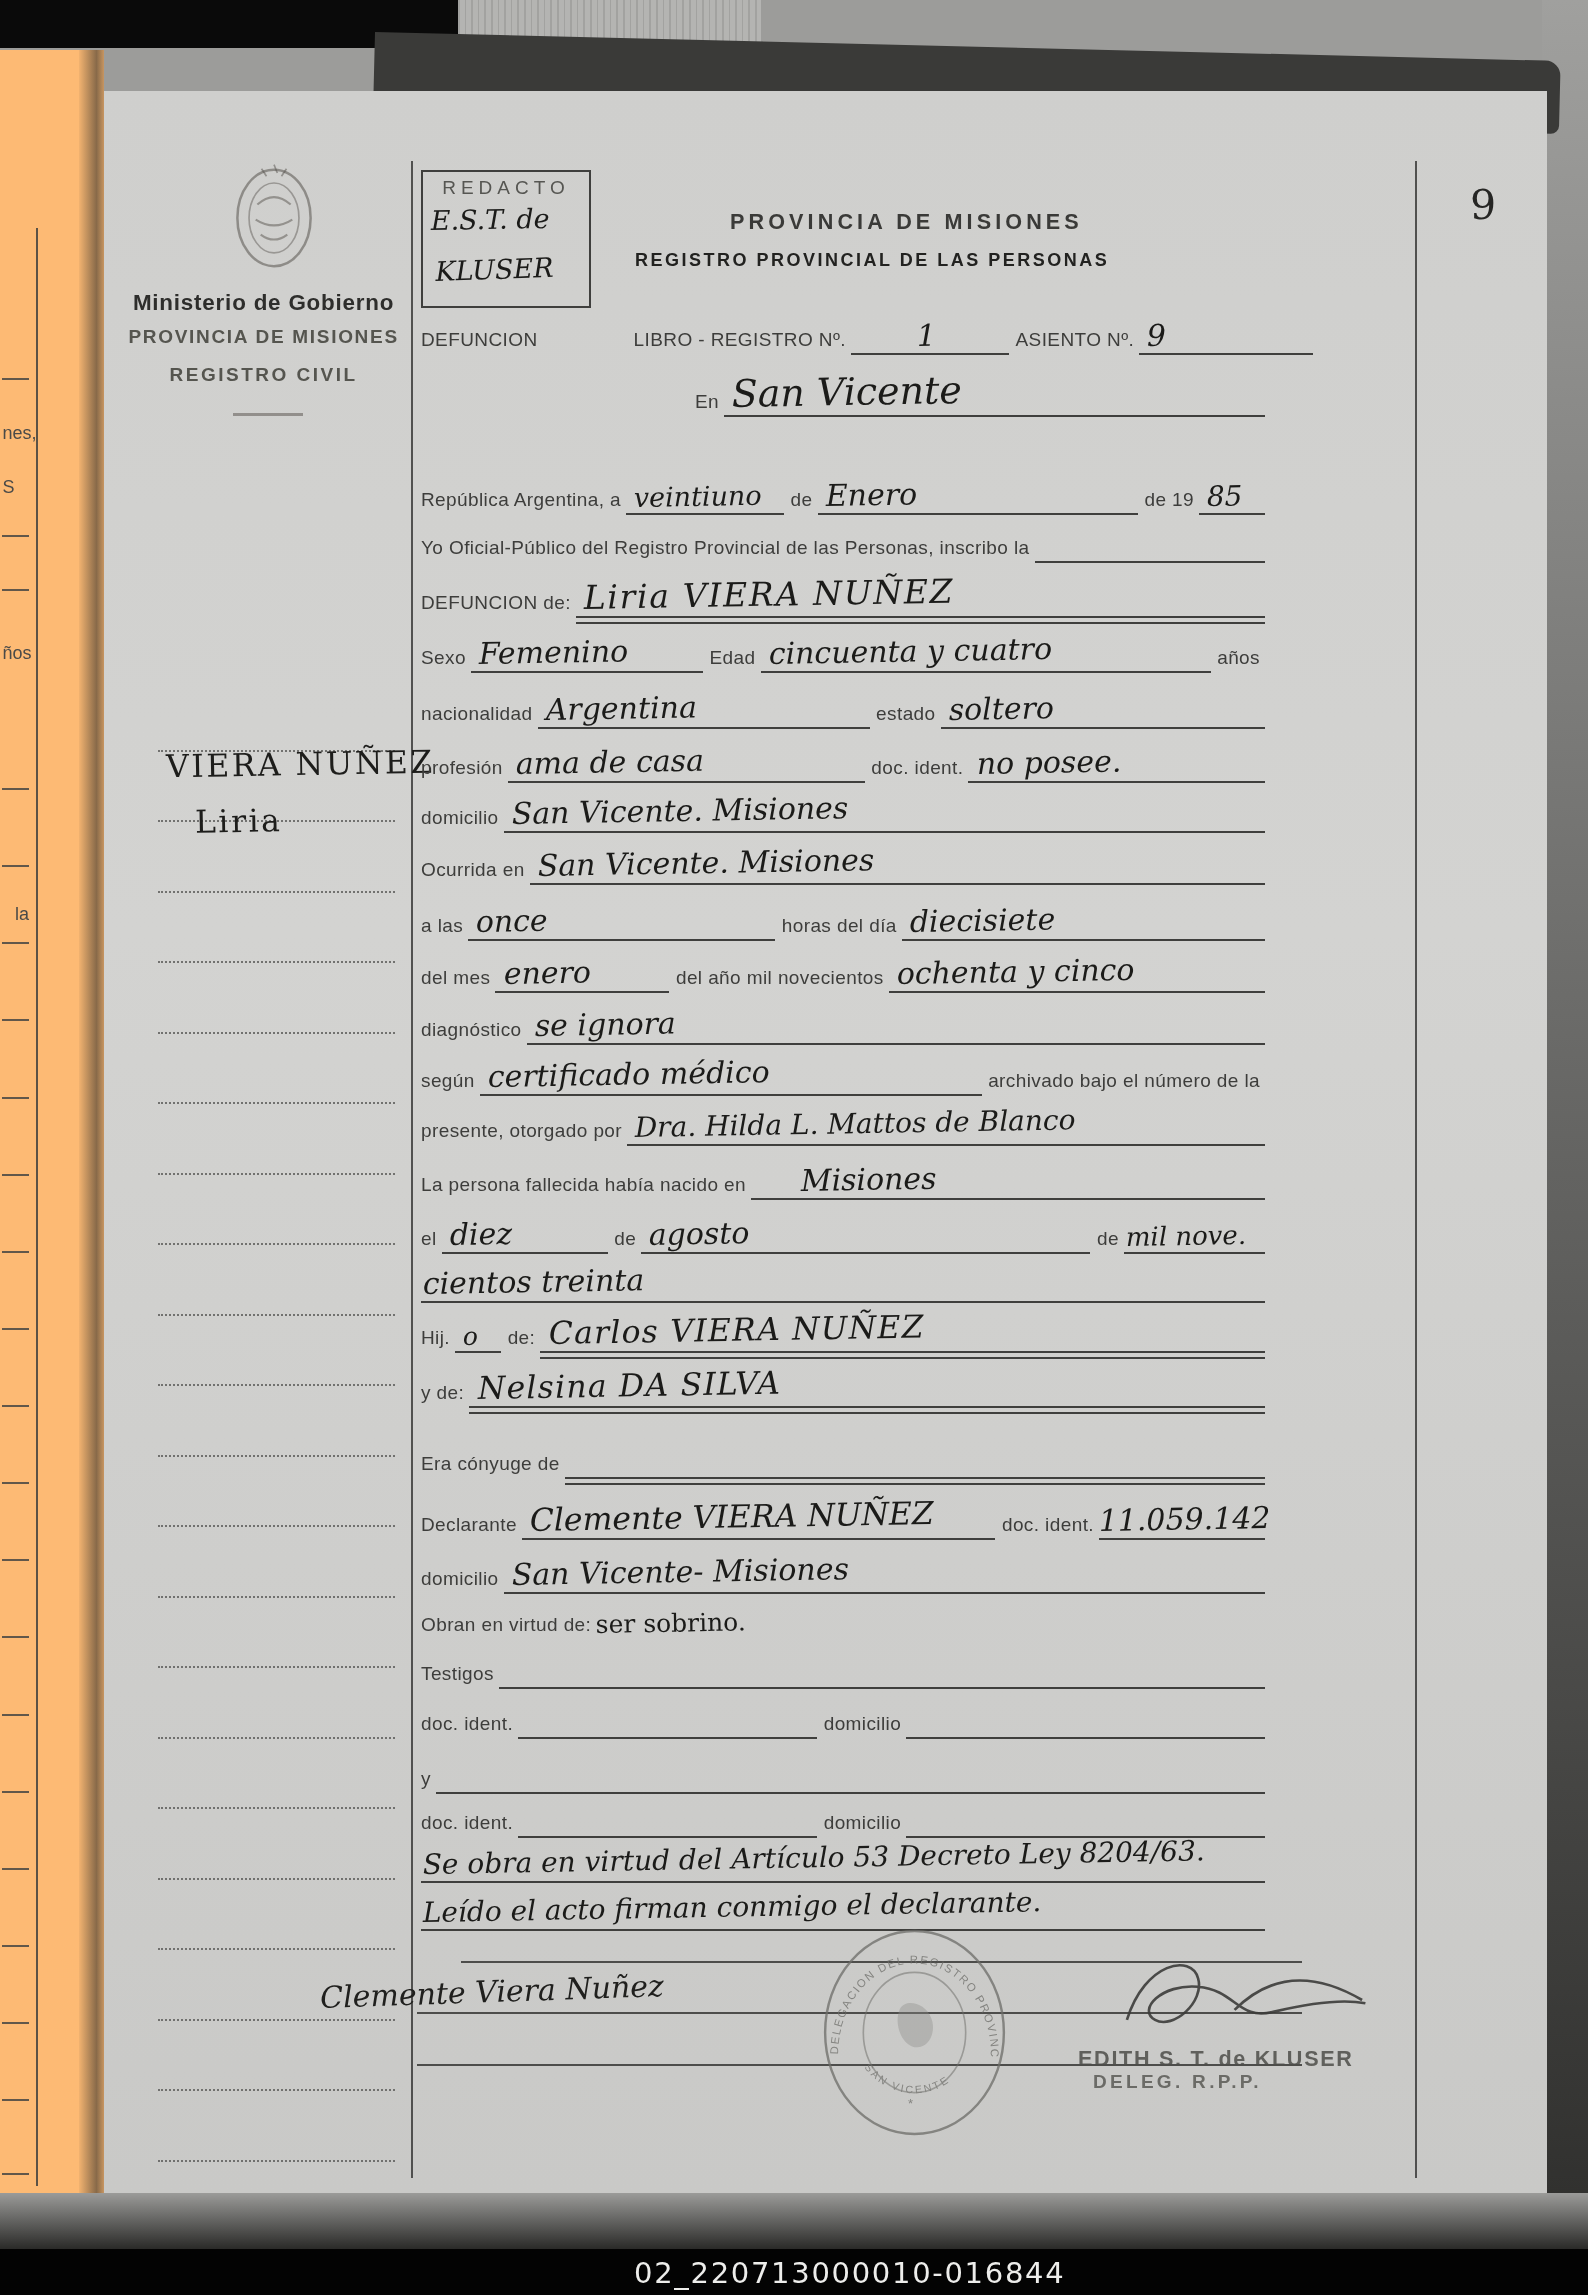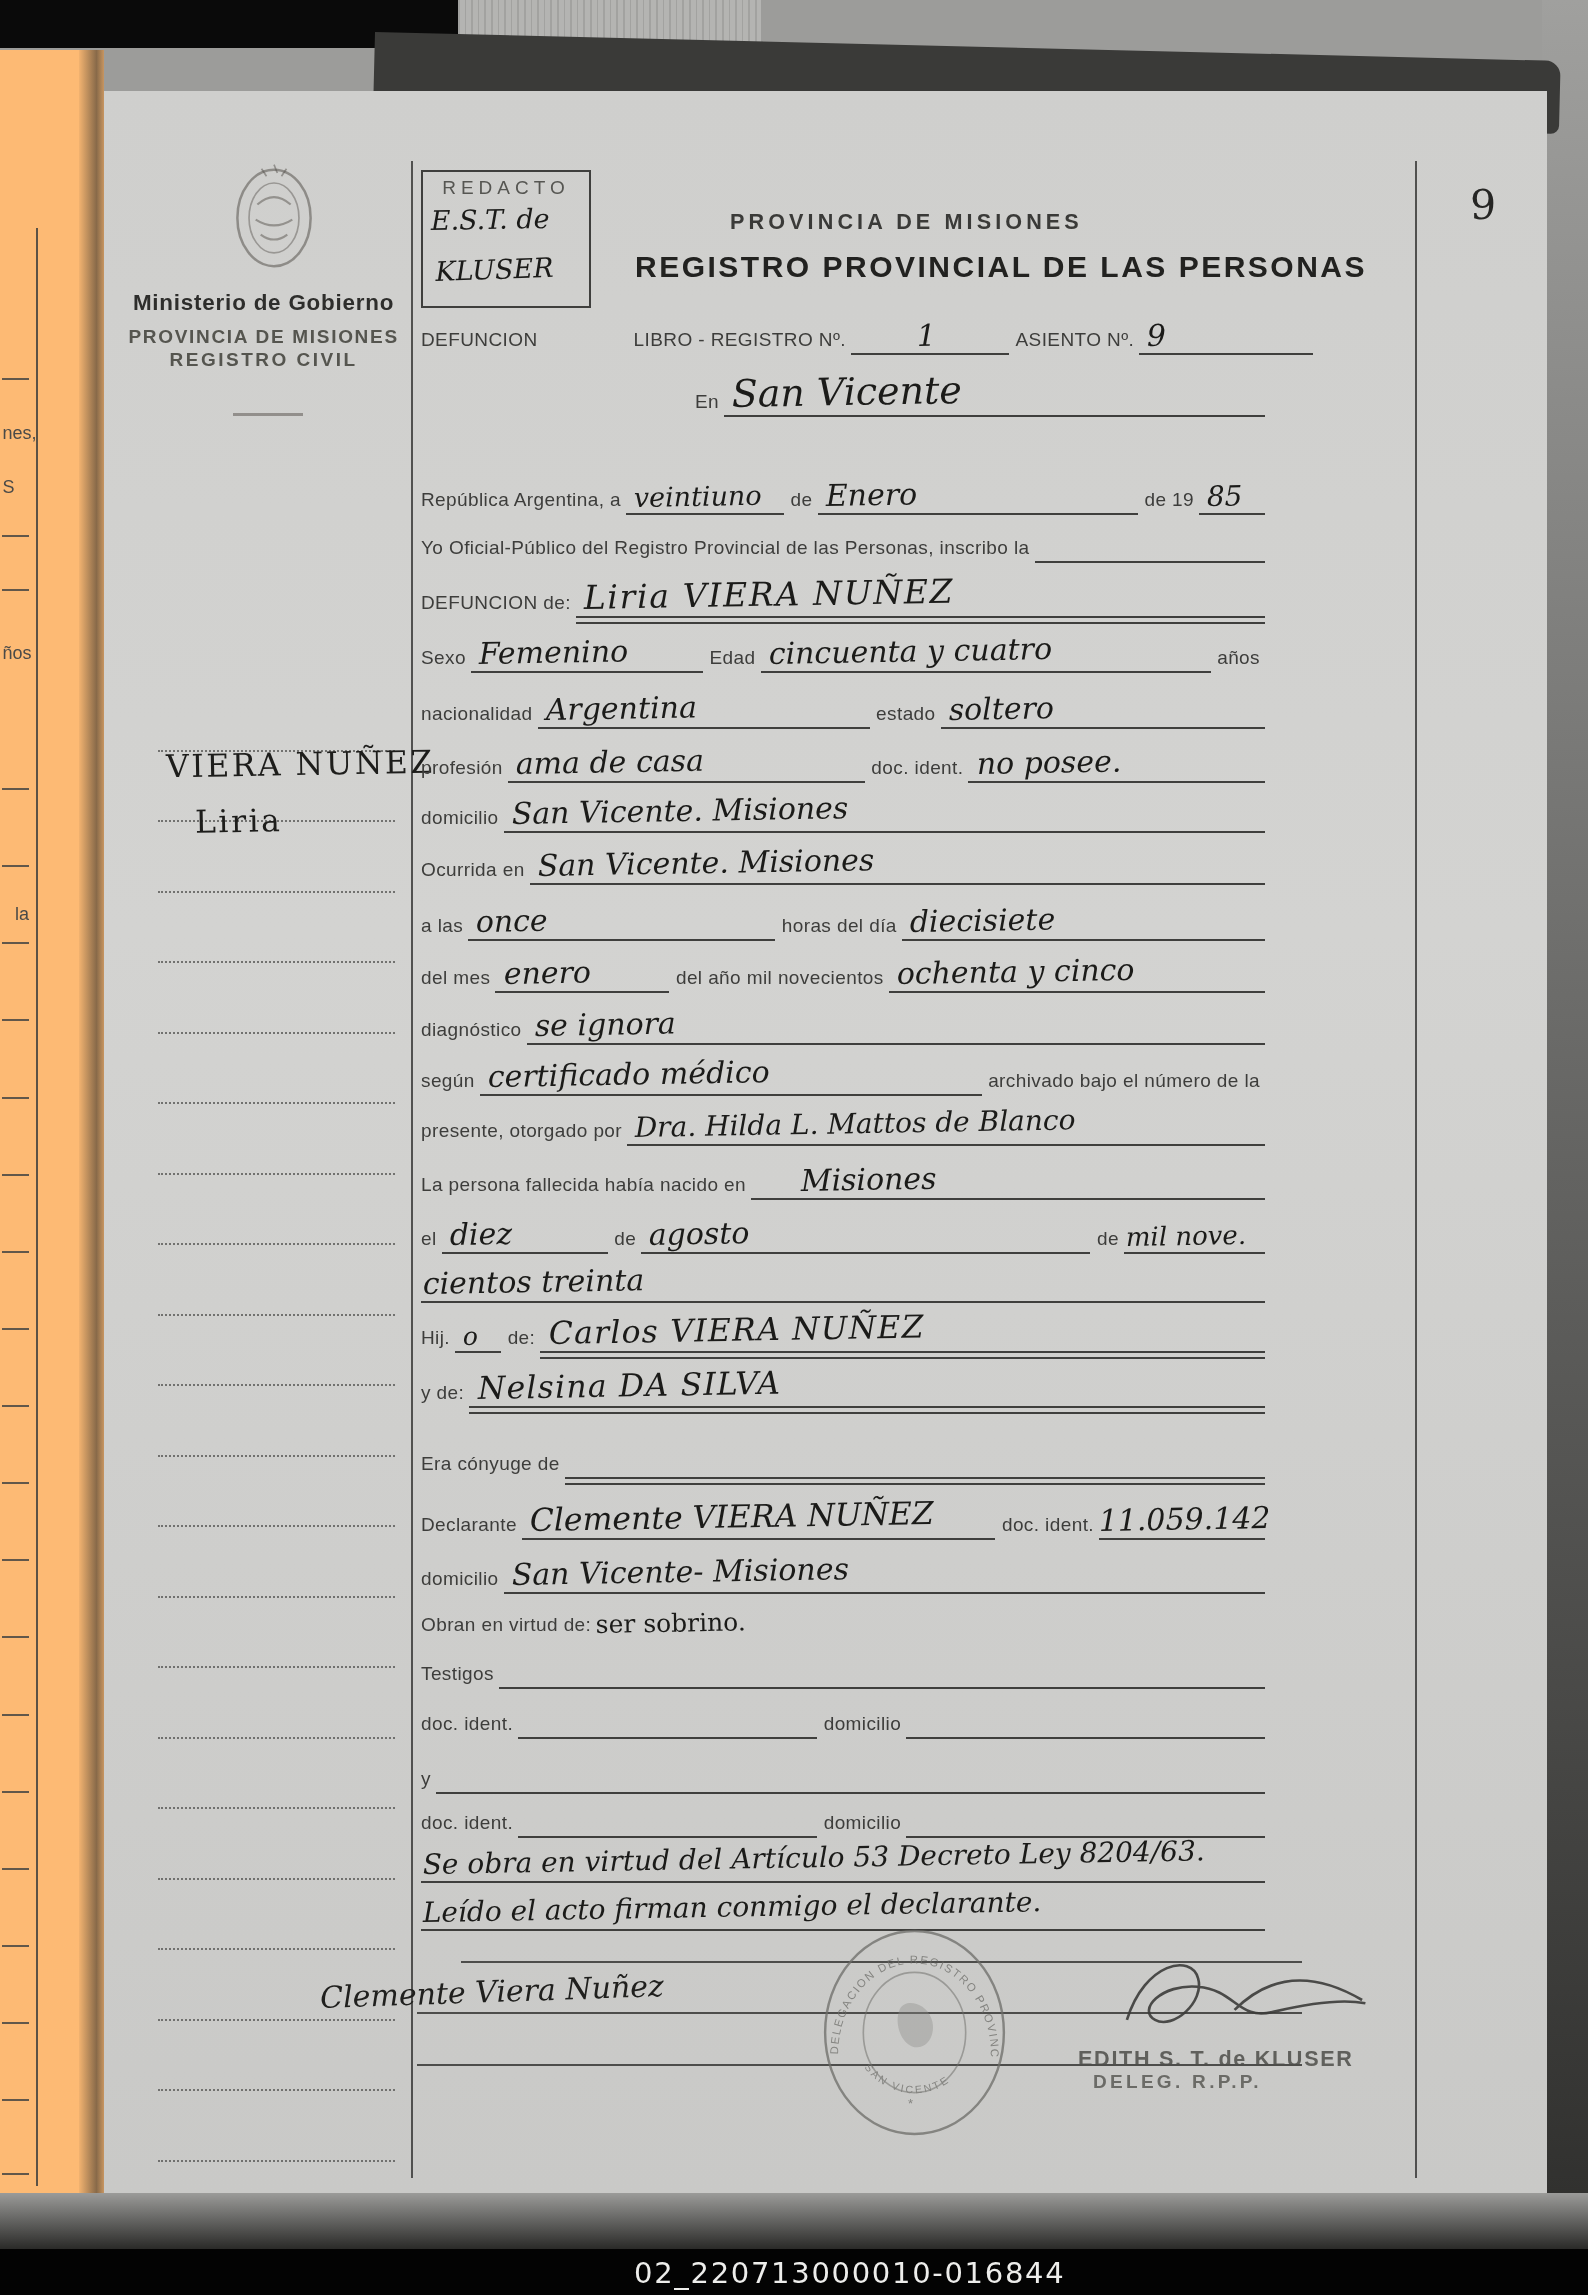--- a/index.html
+++ b/index.html
@@ -31,33 +31,33 @@
         background:linear-gradient(180deg,#cfcfcd,#d3d3d1 40%,#c9c9c7);}
   .page-number{position:absolute;left:1366px;top:90px;font-family:"DejaVu Serif",serif;
                font-size:41px;color:#262624;}
   .vrule{position:absolute;top:70px;bottom:15px;border-left:2.5px solid #434341;opacity:.9;}
   .vrule.left{left:307px;}
   .vrule.right{left:1311px;}
   
   .ministry{position:absolute;left:16.6px;top:199px;width:286px;text-align:center;}
   .ministry .m1{font-size:22.4px;font-weight:bold;color:#2e2e2c;letter-spacing:0.8px;}
   .ministry .m2{font-size:19px;font-weight:bold;color:#55554f;letter-spacing:1.7px;margin-top:10px;}
-  .ministry .m3{font-size:19px;font-weight:bold;color:#55554f;letter-spacing:2.5px;margin-top:1px;}
+  .ministry .m3{font-size:19px;font-weight:bold;color:#55554f;letter-spacing:2.5px;margin-top:16px;}
   .ministry-rule{position:absolute;left:129px;top:322px;width:70px;border-top:3.3px solid #77746f;opacity:.7;}
   .margin-lines{position:absolute;left:33px;top:659px;width:270px;height:1426px;}
   .dotline{position:absolute;left:21px;right:12.4px;border-top:2.5px dotted #5a5a58;opacity:.8;}
   .margin-name{position:absolute;font-family:"DejaVu Serif",serif;color:#1d1d1b;
                font-size:31.5px;letter-spacing:2.5px;transform:rotate(-1deg);}
   
   .redacto{position:absolute;left:317px;top:79px;width:166px;height:134px;border:2.5px solid #3f3f3d;}
   .redacto .rt{margin-top:5px;text-align:center;font-size:19px;letter-spacing:5px;color:#56565二;color:#565652;}
   
   .h-prov{position:absolute;left:626px;top:118px;font-size:21.6px;font-weight:bold;
           color:#3a3a38;letter-spacing:4.1px;}
-  .h-reg{position:absolute;left:531px;top:159px;font-size:30px;font-weight:bold;
+  .h-reg{position:absolute;left:531px;top:159px;font-size:18px;font-weight:bold;
          color:#222220;letter-spacing:2.5px;}
   
   .row{position:absolute;left:317px;right:282px;height:38px;display:flex;align-items:flex-end;}
   .lbl{font-size:19px;color:#3d3d3b;letter-spacing:0.4px;white-space:nowrap;padding:0 5px 4.1px 0;}
   .lbl.after{padding-left:6.6px;}
   .sp{border:none;}
   .fill{flex:1 1 auto;position:relative;border-bottom:2.5px solid #3f3f3d;height:100%;min-width:33px;}
   .fill.double::after{content:"";position:absolute;left:0;right:0;bottom:-8.3px;
                       border-bottom:2.5px solid #3f3f3d;}
   .hw{font-family:"DejaVu Serif",serif;font-style:italic;color:#1b1b19;font-size:30px;

